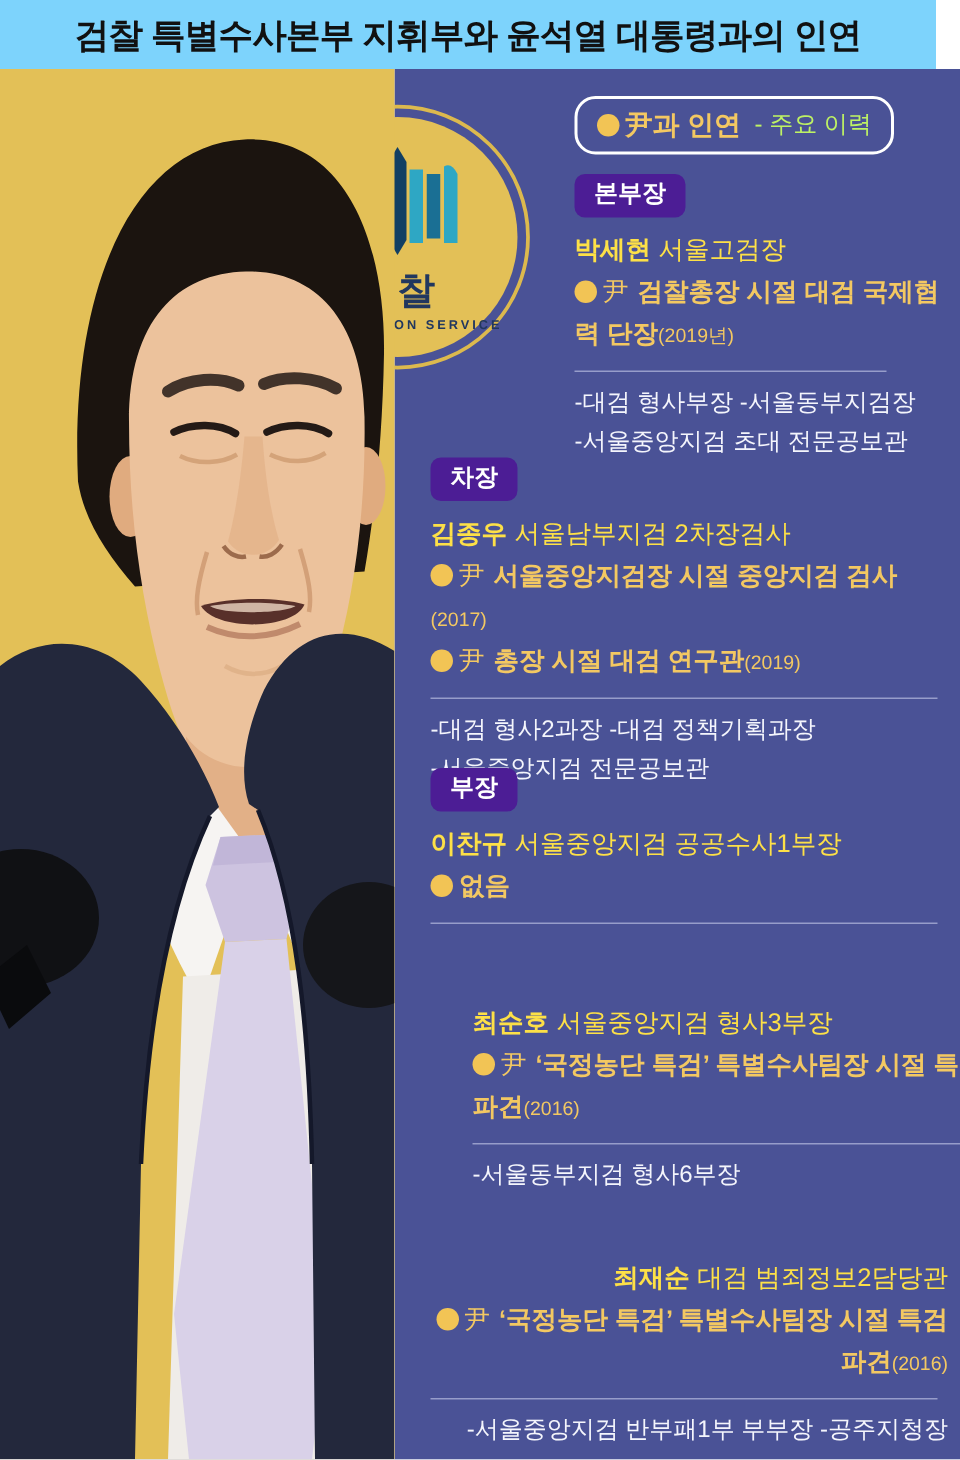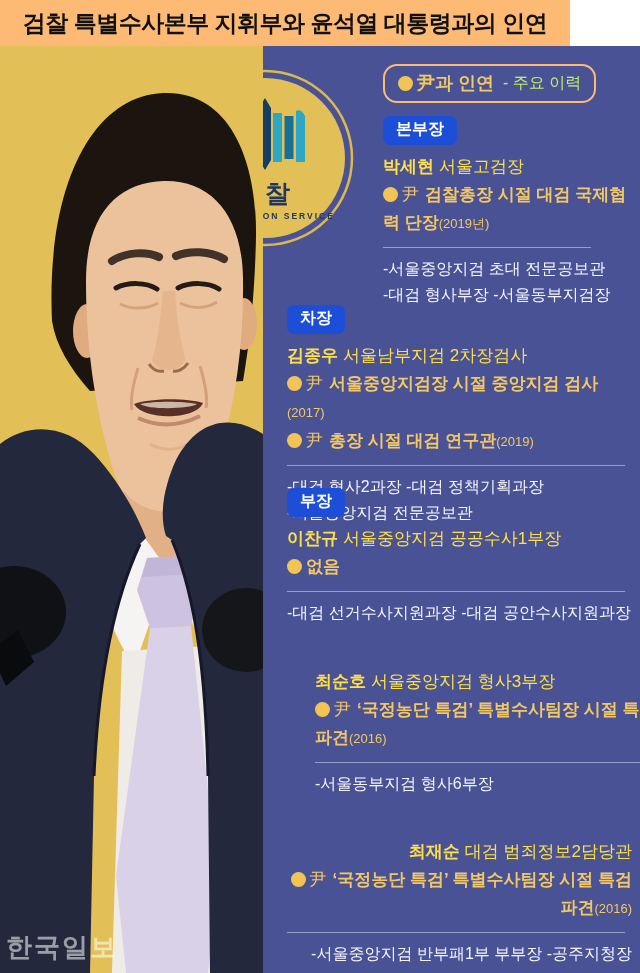--- a/index.html
+++ b/index.html
@@ -1,42 +1,42 @@
 <!DOCTYPE html>
 <html><head>
 <meta charset="utf-8">
 <style>
   html,body{margin:0;padding:0;background:#ffffff;}
   .canvas{position:relative;width:640px;height:973px;background:#ffffff;overflow:hidden;
           font-family:"Liberation Sans","DejaVu Sans",sans-serif;}
   
-  .title-band{position:absolute;left:0;top:0;width:570px;height:46px;background:#fdba74;
+  .title-band{position:absolute;left:0;top:0;width:624px;height:46px;background:#7dd3fc;
               display:flex;align-items:center;justify-content:center;text-align:right;}
   .title-band h1{margin:0;font-size:23px;font-weight:800;color:#111111;letter-spacing:-0.5px;}
   
   .photo-panel{position:absolute;left:0;top:46px;width:263px;height:927px;background:#e3c057;
                overflow:hidden;z-index:3;}
   .watermark{position:absolute;left:6px;top:884px;font-size:26px;font-weight:800;
              color:rgba(255,255,255,0.55);letter-spacing:2px;z-index:5;}
   
   .logo-wrap{position:absolute;left:175px;top:68px;width:180px;height:180px;z-index:2;}
   
   .blue-panel{position:absolute;left:263px;top:46px;width:377px;height:927px;background:#4a5296;z-index:1;}
   
   .legend{position:absolute;left:120px;top:18px;display:flex;align-items:center;
-          border:2px solid #fdba74;border-radius:14px;padding:5px 13px 6px;gap:9px;}
+          border:2px solid #ffffff;border-radius:14px;padding:5px 13px 6px;gap:9px;}
   .legend .key{color:#f3c862;font-weight:800;font-size:18px;white-space:nowrap;}
   .legend .val{color:#bef264;font-size:16px;white-space:nowrap;}
   .dot{display:inline-block;width:15px;height:15px;border-radius:50%;background:#f2c455;
        margin-right:4px;vertical-align:-2px;}
   
   .card{position:absolute;left:24px;width:345px;color:#ffffff;}
   .s0{left:120px;top:70px;width:252px;}
-  .s1{top:259px;} .s2{top:442px;} .s3{top:622px;margin-left:28px;} .s4{top:792px;text-align:right;}
-  .badge{display:inline-block;background:#1d4ed8;color:#ffffff;font-weight:800;font-size:16px;
+  .s1{top:259px;} .s2{top:466px;} .s3{top:622px;margin-left:28px;} .s4{top:792px;text-align:right;}
+  .badge{display:inline-block;background:#4c1d95;color:#ffffff;font-weight:800;font-size:16px;
          border-radius:7px;padding:3px 13px 5px;margin-bottom:8px;}
   .nameline{font-size:17px;line-height:28px;color:#fde047;}
   .nameline b{font-weight:800;margin-right:5px;}
   .hl{font-size:17px;line-height:28px;color:#f3c862;font-weight:800;}
   .hl .yun{font-weight:400;color:#f3c862;}
   .hl .yun:not(:empty){margin-right:6px;}
   .hl .yr{font-weight:400;font-size:13px;}
   .rule{border-top:1px solid rgba(215,219,245,0.55);margin:9px 0 8px;width:338px;}
   .s0 .rule{width:208px;}
   .detail{font-size:16px;line-height:26px;color:#f4f5fc;}
@@ -55,40 +55,39 @@
     <div class="legend">
       <span class="key"><span class="dot"></span><span>尹과 인연</span></span>
       <span class="val">- 주요 이력</span>
     </div>
 
     <section class="card s0">
       <span class="badge">본부장</span>
       <div class="nameline"><b>박세현</b><span>서울고검장</span></div>
       <div class="hl"><span class="dot"></span><span class="yun">尹</span><span>검찰총장 시절 대검 국제협력 단장</span><span class="yr">(2019년)</span></div>
       <div class="rule"></div>
+      <div class="detail">-대검 형사부장 -서울동부지검장</div>
       <div class="detail">-서울중앙지검 초대 전문공보관</div>
-      <div class="detail">-대검 형사부장 -서울동부지검장</div>
     </section>
 
     <section class="card s1">
       <span class="badge">차장</span>
       <div class="nameline"><b>김종우</b><span>서울남부지검 2차장검사</span></div>
       <div class="hl"><span class="dot"></span><span class="yun">尹</span><span>서울중앙지검장 시절 중앙지검 검사</span><span class="yr">(2017)</span></div>
       <div class="hl"><span class="dot"></span><span class="yun">尹</span><span>총장 시절 대검 연구관</span><span class="yr">(2019)</span></div>
       <div class="rule"></div>
       <div class="detail">-대검 형사2과장 -대검 정책기획과장</div>
       <div class="detail">-서울중앙지검 전문공보관</div>
     </section>
 
     <section class="card s2">
       <span class="badge">부장</span>
       <div class="nameline"><b>이찬규</b><span>서울중앙지검 공공수사1부장</span></div>
       <div class="hl"><span class="dot"></span><span class="yun"></span><span>없음</span><span class="yr"></span></div>
       <div class="rule"></div>
-      <div class="detail">-대검 선거수사지원과장 -대검 공안수사지원과장</div>
     </section>
 
     <section class="card s3">
       <div class="nameline"><b>최순호</b><span>서울중앙지검 형사3부장</span></div>
       <div class="hl"><span class="dot"></span><span class="yun">尹</span><span>‘국정농단 특검’ 특별수사팀장 시절 특검 파견</span><span class="yr">(2016)</span></div>
       <div class="rule"></div>
       <div class="detail">-서울동부지검 형사6부장</div>
     </section>
 
     <section class="card s4">
@@ -156,16 +155,15 @@
 
       <path d="M0,398 C28,376 66,378 94,408 C118,434 136,466 146,492 L140,498 C112,558 98,640 94,730 L90,927 L0,927 Z" fill="#23283c"></path>
       <path d="M263,388 C228,366 196,376 176,414 C166,436 158,466 166,490 L172,494 C198,556 206,640 208,730 L210,927 L263,927 Z" fill="#23283c"></path>
       <path d="M140,498 C112,558 98,640 94,730" stroke="#14182a" stroke-width="3" fill="none"></path>
       <path d="M172,494 C198,556 206,640 208,730" stroke="#14182a" stroke-width="3" fill="none"></path>
 
       <ellipse cx="14" cy="566" rx="52" ry="46" fill="#101114"></ellipse>
       <path d="M-10,606 L18,584 L34,616 L6,640 Z" fill="#0a0b0d"></path>
       <ellipse cx="246" cy="584" rx="44" ry="42" fill="#15161a"></ellipse>
     </svg>
-    <div class="watermark">한국일보</div>
   </div>
 
 </div>
 
 </body></html>

